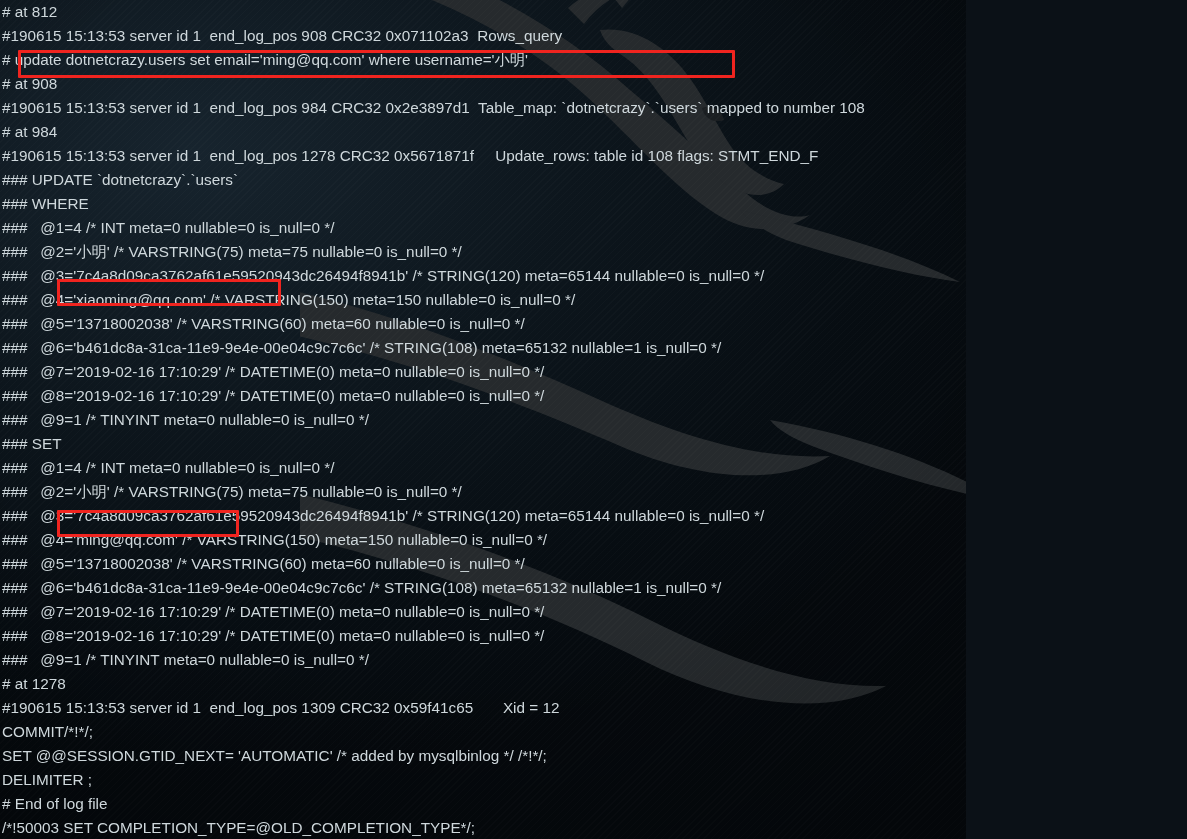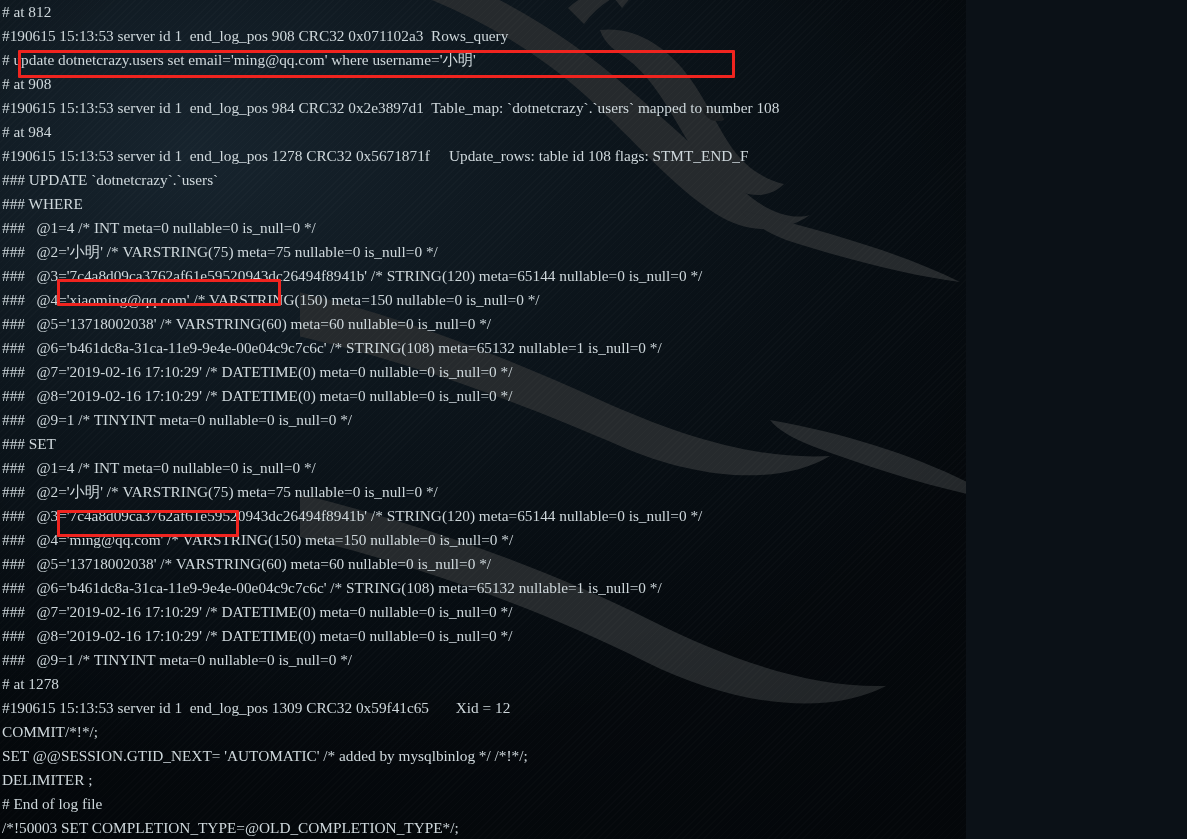--- a/index.html
+++ b/index.html
@@ -7,21 +7,21 @@
     margin: 0;
     padding: 0;
     background: #0b1117;
   }
   #screen {
     position: relative;
     width: 966px;
     height: 839px;
     overflow: hidden;
     background: #071015;
-    font-family: Liberation Serif, serif;
+    font-family: Liberation Sans, sans-serif;
   }
   
   .bg-base {
     position: absolute;
     inset: 0;
     background:
       radial-gradient(ellipse 900px 620px at 20% 18%, #17242e 0%, #0d161d 42%, #070d12 78%, #05090d 100%);
   }
   .bg-stripes {
     position: absolute;

